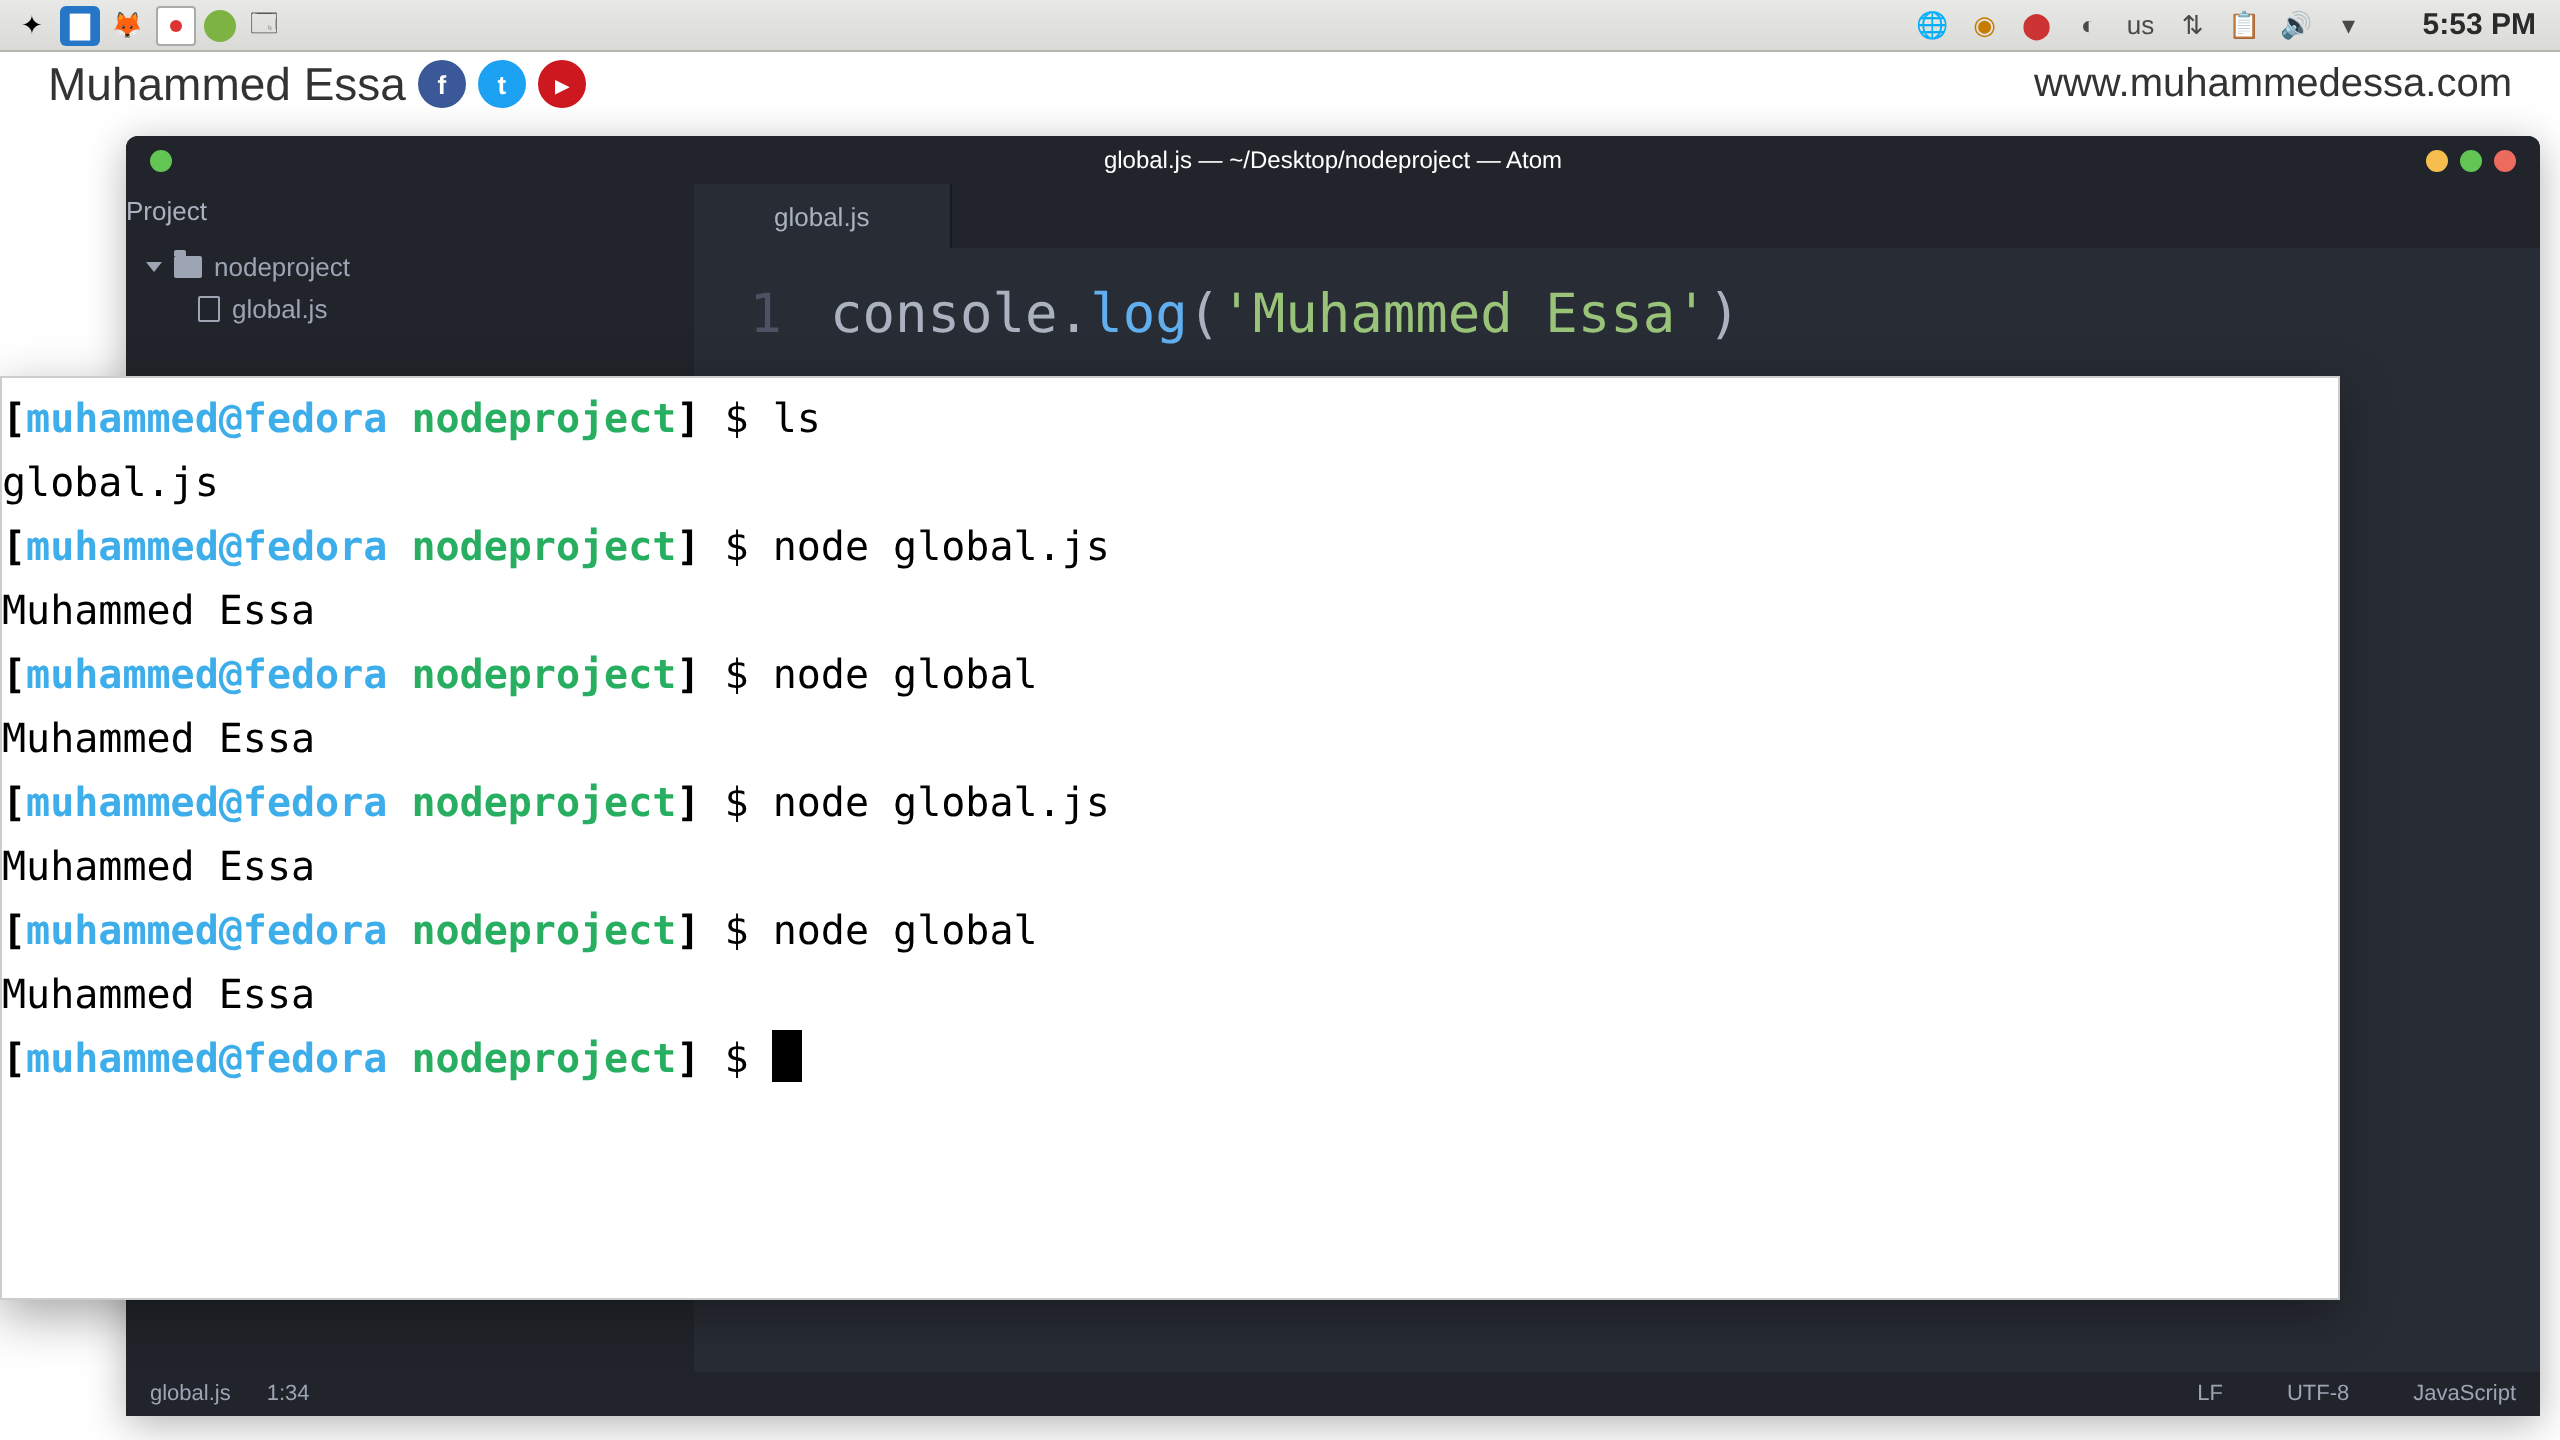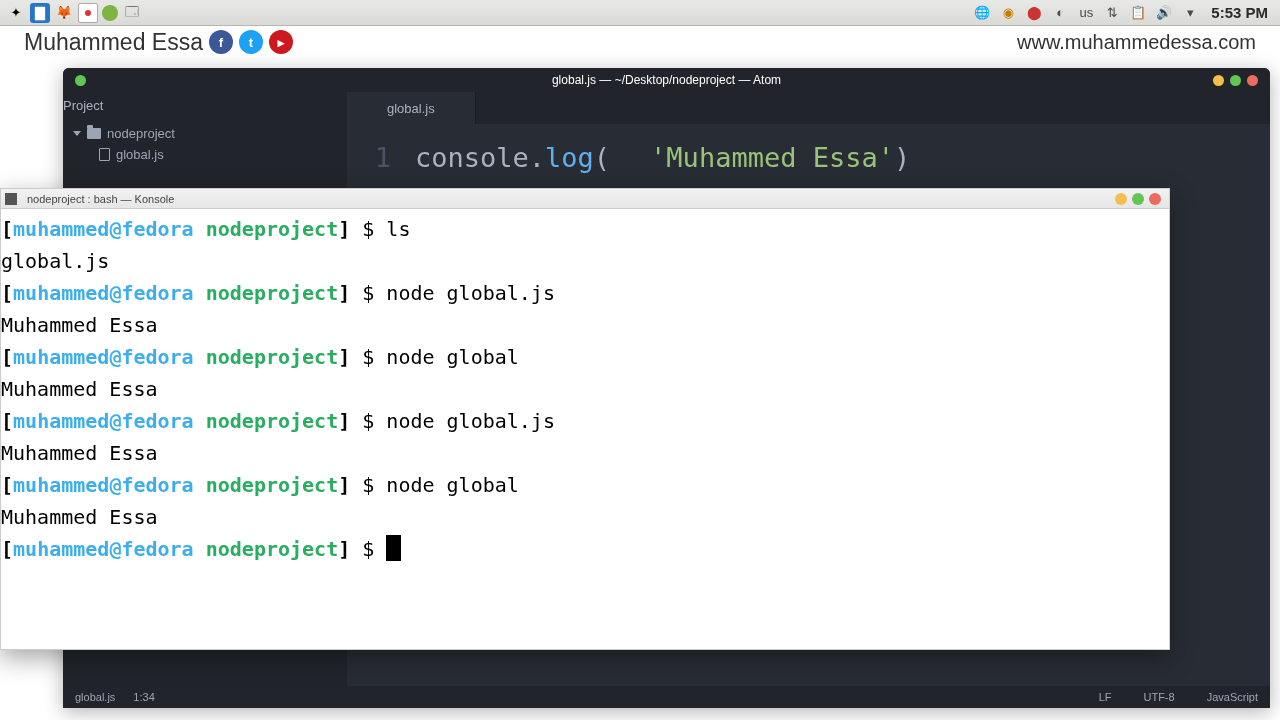--- a/index.html
+++ b/index.html
@@ -4,21 +4,21 @@
 <style>
 * { margin: 0; padding: 0; box-sizing: border-box; }
 body { font-family: "Liberation Sans", Arial, sans-serif; width: 1280px; height: 720px; overflow: hidden; background: #fff; }
 
 
 .taskbar { height: 26px; background: linear-gradient(#e8e8e6, #dadad7); display: flex; align-items: center; border-bottom: 1px solid #b5b5b3; font-size: 12px; }
 .taskbar-left { display: flex; align-items: center; gap: 4px; padding-left: 6px; }
 .taskbar-right { margin-left: auto; display: flex; align-items: center; gap: 8px; padding-right: 12px; }
 .tb-icon { width: 20px; height: 20px; display: flex; align-items: center; justify-content: center; font-size: 13px; cursor: pointer; }
 .taskbar-right .tb-icon { width: 18px; color: #4a4a4a; }
-.clock { font-weight: bold; font-size: 15px; color: #2a2a2a; margin-left: 4px; }
+.clock { font-weight: bold; font-size: 15px; color: #2a2a2a; margin-left: 20px; }
 
 
 .branding { height: 32px; display: flex; align-items: center; padding: 0 24px; background: #fff; }
 .brand-name { font-size: 23px; color: #333; font-weight: 400; }
 .social { width: 24px; height: 24px; border-radius: 50%; display: inline-flex; align-items: center; justify-content: center; color: #fff; font-size: 13px; font-weight: bold; margin-left: 6px; }
 .fb { background: #3b5998; }
 .tw { background: #1da1f2; }
 .yt { background: #cc181e; }
 .url { margin-left: auto; font-size: 20px; color: #333; }
 
@@ -37,21 +37,21 @@
 .tree-item.child { padding-left: 36px; }
 .atom-editor { flex: 1; background: #282c34; display: flex; flex-direction: column; }
 .atom-tabs { height: 32px; background: #21252b; display: flex; }
 .atom-tab { padding: 0 40px; display: flex; align-items: center; color: #abb2bf; font-size: 13px; background: #282c34; border-right: 1px solid #181a1f; position: relative; }
 .atom-code { padding: 18px 22px; font-family: "DejaVu Sans Mono", Menlo, monospace; font-size: 27px; display: flex; }
 .gutter { color: #4b5263; width: 46px; text-align: right; padding-right: 24px;; }
 .code-line { white-space: pre; }
 .tok-fn { color: #61afef; }
 .tok-id { color: #abb2bf; }
 .tok-dot { color: #abb2bf; }
-.tok-str { color: #98c379; margin-left: 40px; }
+.tok-str { color: #98c379; }
 .tok-paren { color: #abb2bf; }
 .atom-status { position: absolute; bottom: 0; left: 0; right: 0; height: 22px; background: #21252b; color: #9da5b4; font-size: 11px; display: flex; align-items: center; padding: 0 12px; gap: 18px; }
 .atom-status .right { margin-left: auto; display: flex; gap: 32px; }
 
 
 .terminal-window { position: absolute; left: 0; top: 188px; width: 1170px; height: 462px; background: #fff; box-shadow: 0 8px 24px rgba(0,0,0,0.35); border: 1px solid #ccc; }
 .term-titlebar { height: 20px; background: linear-gradient(#f2f2f2, #e6e6e6); display: flex; align-items: center; font-size: 11px; color: #444; border-bottom: 1px solid #ccc; }
 .term-app-ic { width: 12px; height: 12px; background: #555; margin: 0 10px 0 4px; }
 .term-traffic { margin-left: auto; display: flex; gap: 5px; padding-right: 8px; }
 .term-dot { width: 12px; height: 12px; border-radius: 50%; }
@@ -142,29 +142,20 @@
     <span>1:34</span>
     <div class="right">
       <span>LF</span>
       <span>UTF-8</span>
       <span>JavaScript</span>
     </div>
   </div>
 </div>
 
 <div class="terminal-window">
-  <div class="term-titlebar">
-    <span class="term-app-ic"></span>
-    <span>nodeproject : bash — Konsole</span>
-    <span class="term-traffic">
-      <span class="term-dot" style="background:#f6be4f"></span>
-      <span class="term-dot" style="background:#62c554"></span>
-      <span class="term-dot" style="background:#ed6a5f"></span>
-    </span>
-  </div>
   <div class="term-body" id="term-body"><span class="p-br">[</span><span class="p-user">muhammed@fedora</span> <span class="p-dir">nodeproject</span><span class="p-br">]</span> $ ls
 global.js
 <span class="p-br">[</span><span class="p-user">muhammed@fedora</span> <span class="p-dir">nodeproject</span><span class="p-br">]</span> $ node global.js
 Muhammed Essa
 <span class="p-br">[</span><span class="p-user">muhammed@fedora</span> <span class="p-dir">nodeproject</span><span class="p-br">]</span> $ node global
 Muhammed Essa
 <span class="p-br">[</span><span class="p-user">muhammed@fedora</span> <span class="p-dir">nodeproject</span><span class="p-br">]</span> $ node global.js
 Muhammed Essa
 <span class="p-br">[</span><span class="p-user">muhammed@fedora</span> <span class="p-dir">nodeproject</span><span class="p-br">]</span> $ node global
 Muhammed Essa

